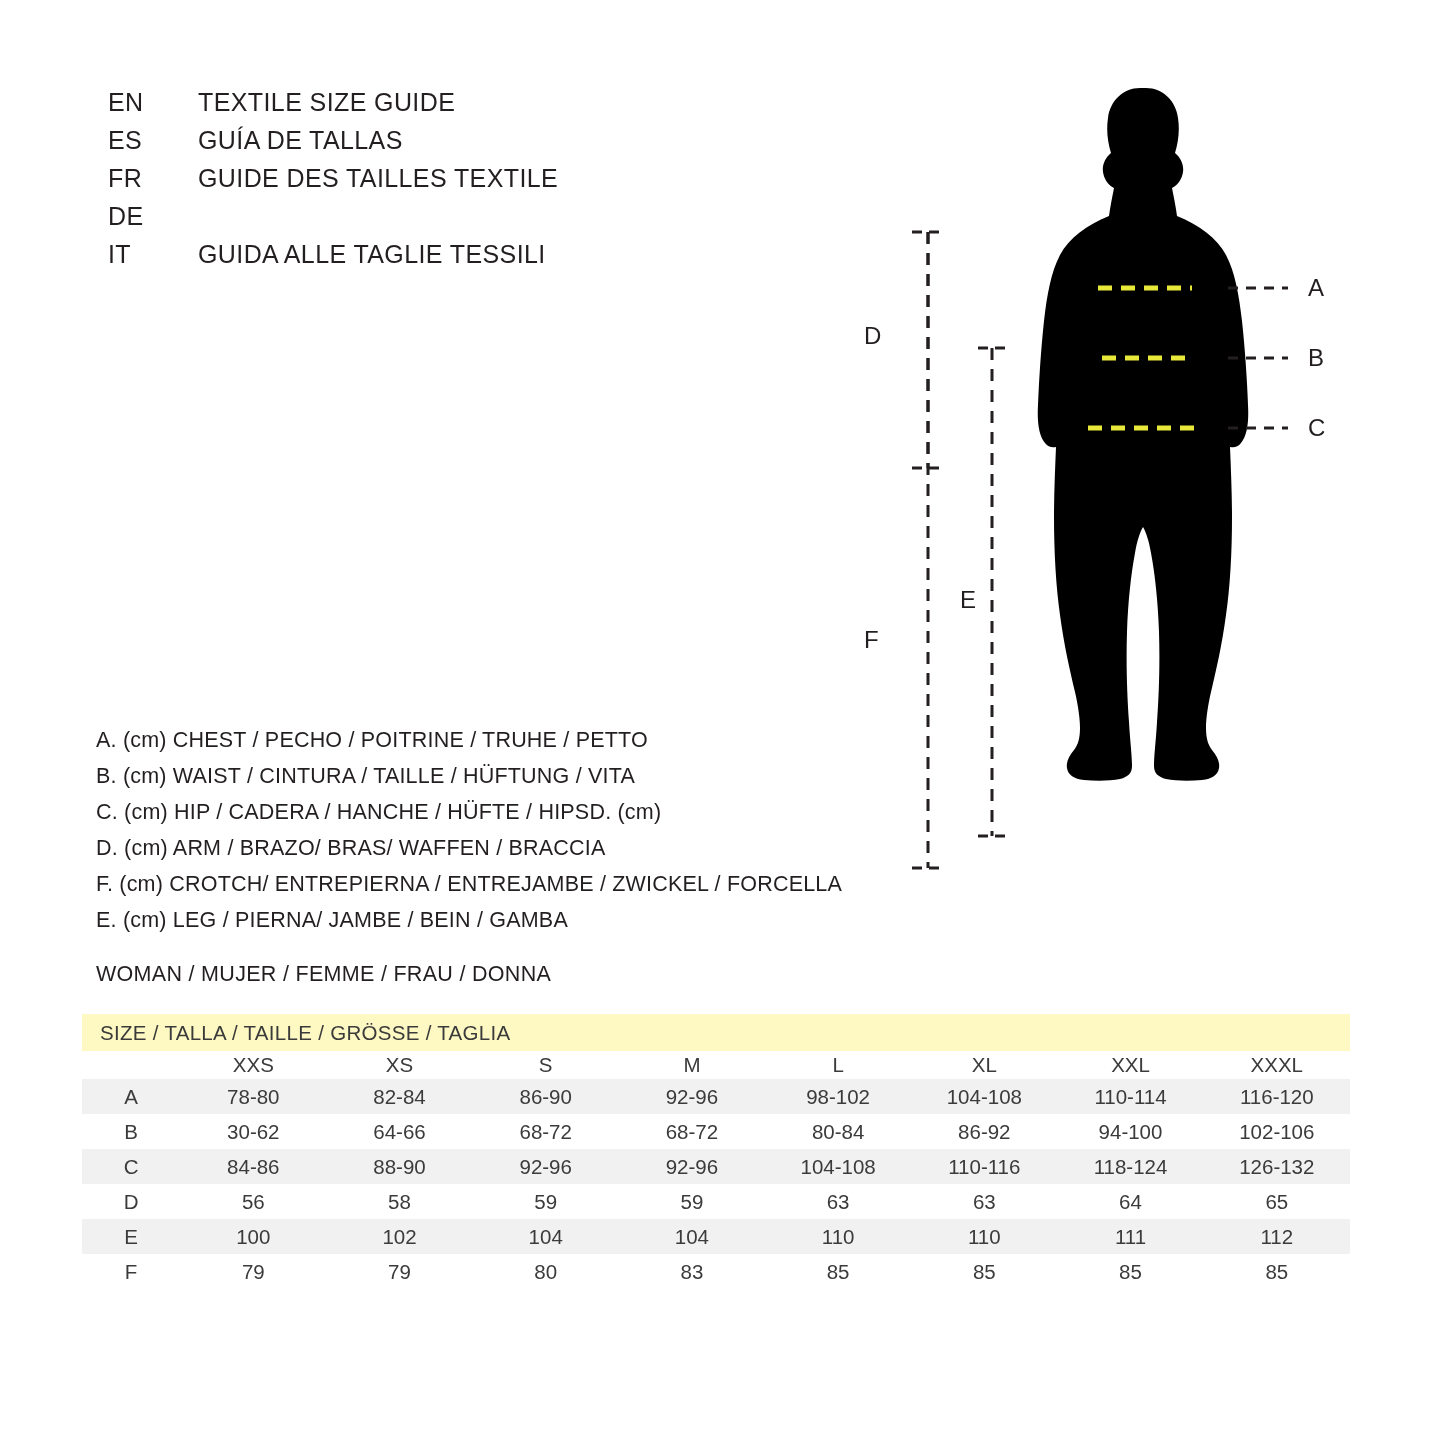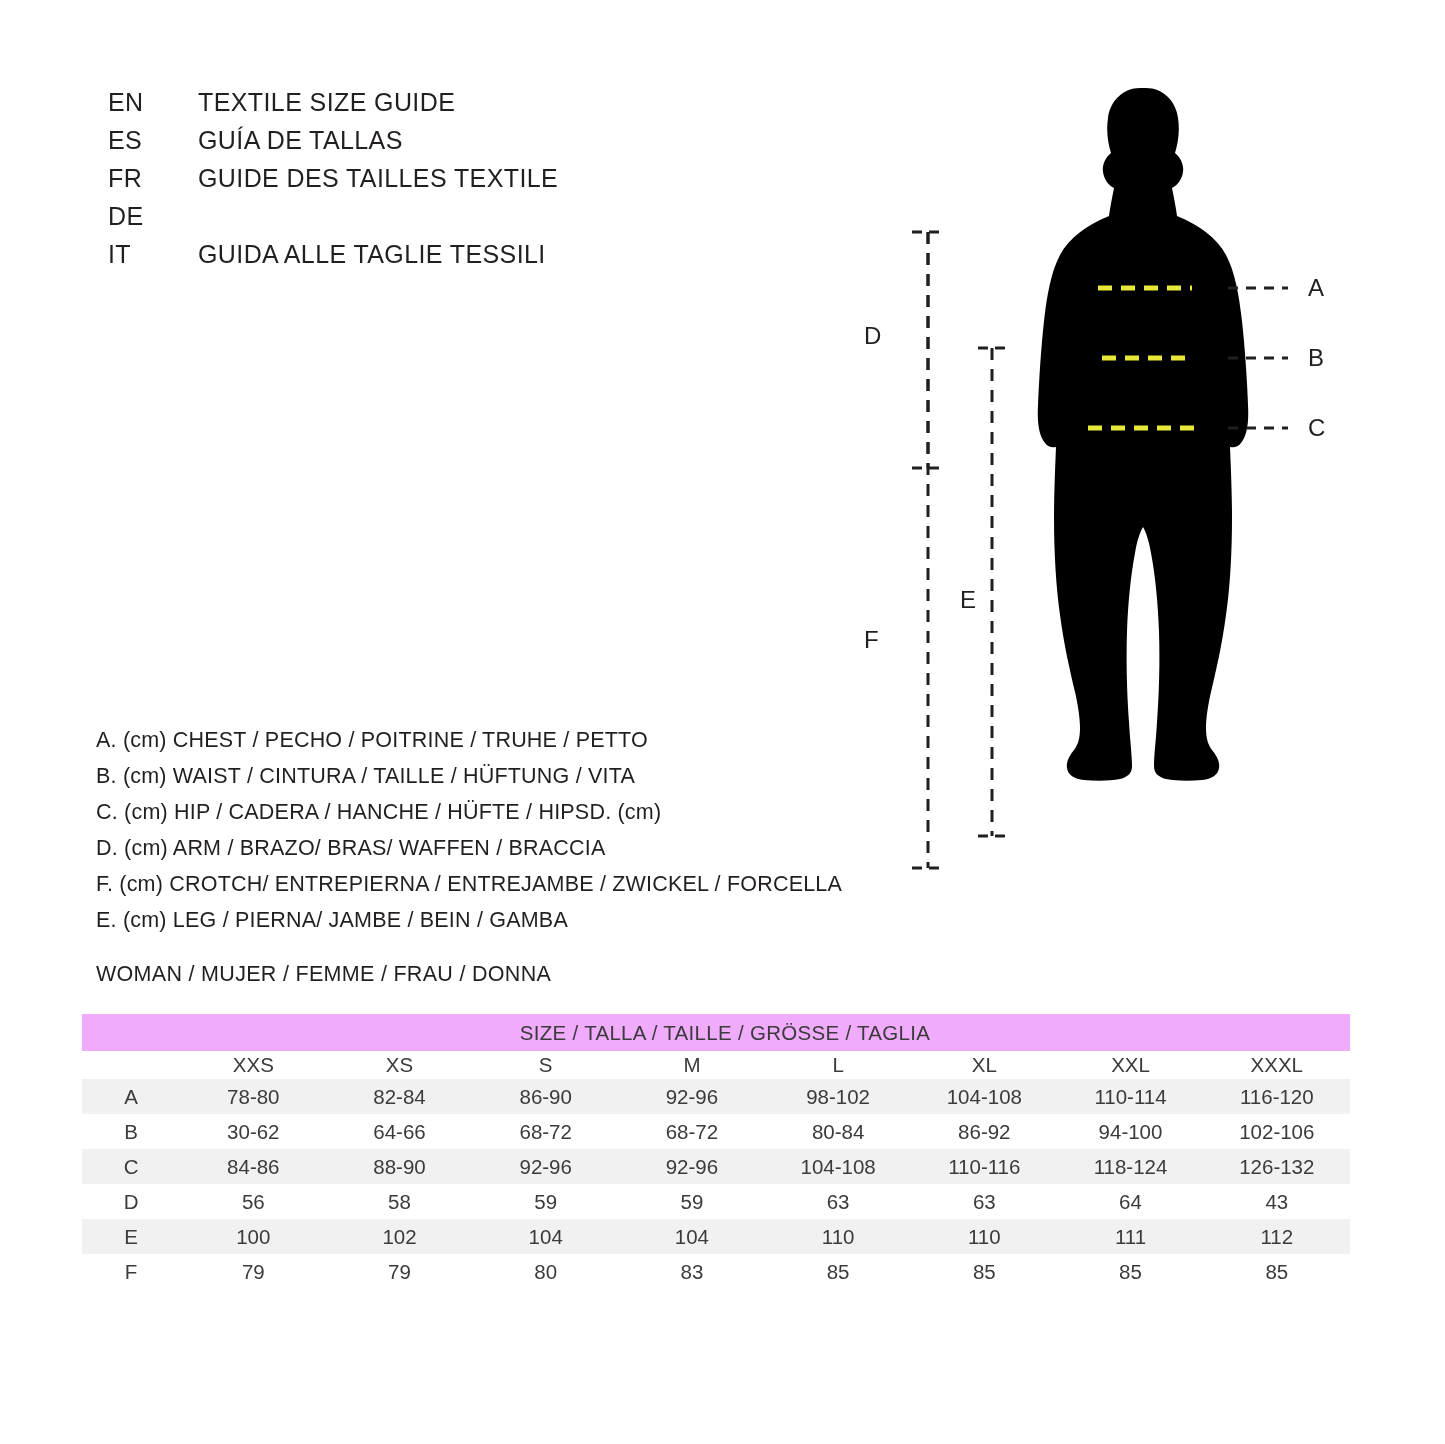--- a/index.html
+++ b/index.html
@@ -71,22 +71,22 @@
   table.size-table td, table.size-table th {
     font-weight: normal;
     font-size: 20.5px;
     color: #3b3b3b;
     padding: 0;
     height: 35px;
     text-align: center;
     vertical-align: middle;
   }
   tr.header-row td {
-    background: #f0abfc;
-    text-align: center;
+    background: #fef9c3;
+    text-align: left;
     padding-left: 18px;
     height: 37px;
     font-size: 20.5px;
     color: #3b3b3b;
     letter-spacing: 0.3px;
   }
   tr.cols td { background: #ffffff; height: 28px; }
   tr.shade td { background: #f1f1f1; }
   tr.plain td { background: #ffffff; }
   td.rowlabel {
@@ -306,21 +306,21 @@
 
       <tr class="plain">
         <td class="rowlabel">D</td>
         <td>56</td>
         <td>58</td>
         <td>59</td>
         <td>59</td>
         <td>63</td>
         <td>63</td>
         <td>64</td>
-        <td>43</td>
+        <td>65</td>
       </tr>
 
       <tr class="shade">
         <td class="rowlabel">E</td>
         <td>100</td>
         <td>102</td>
         <td>104</td>
         <td>104</td>
         <td>110</td>
         <td>110</td>

